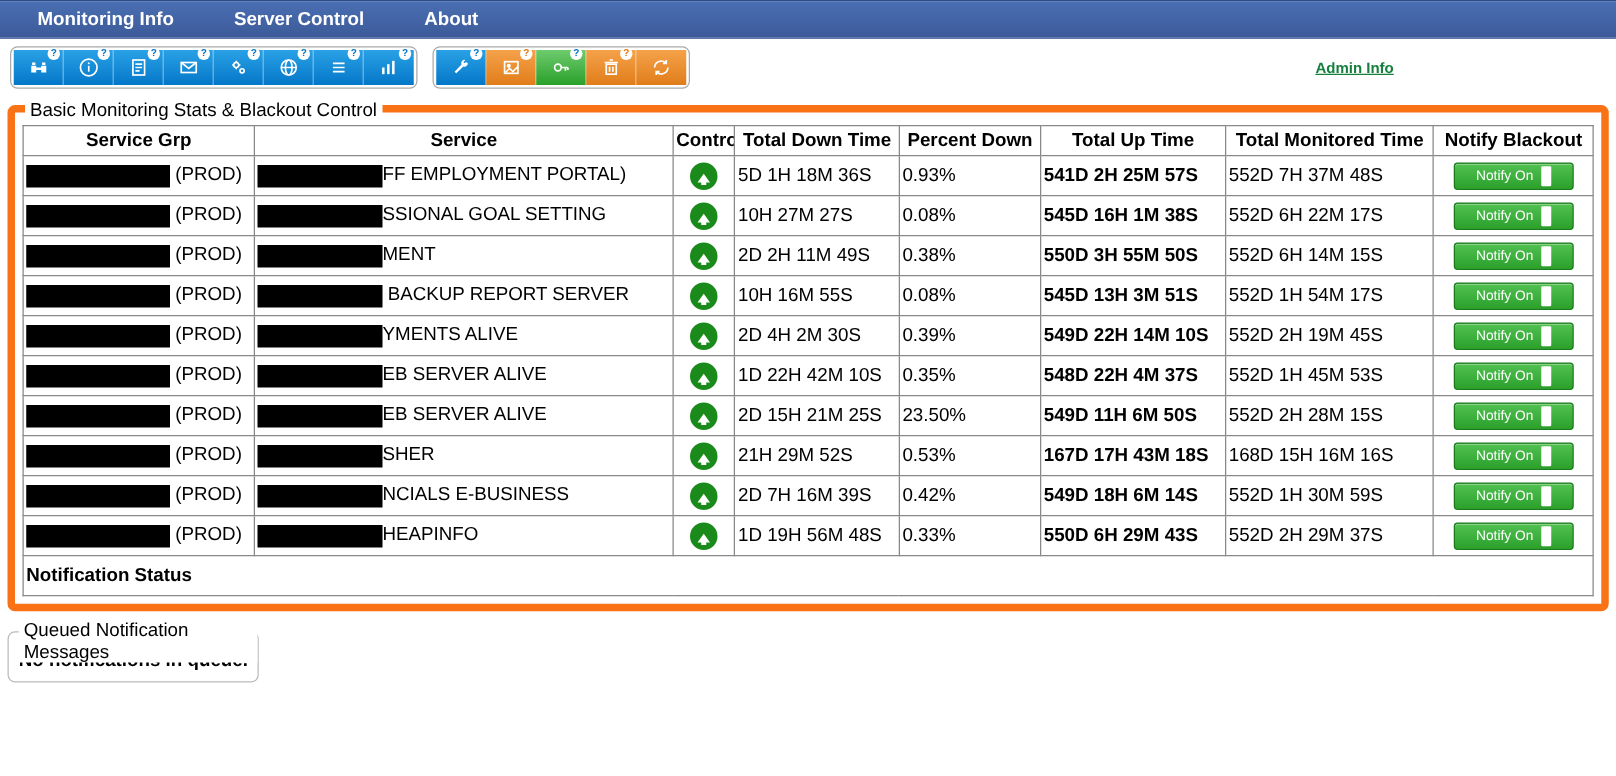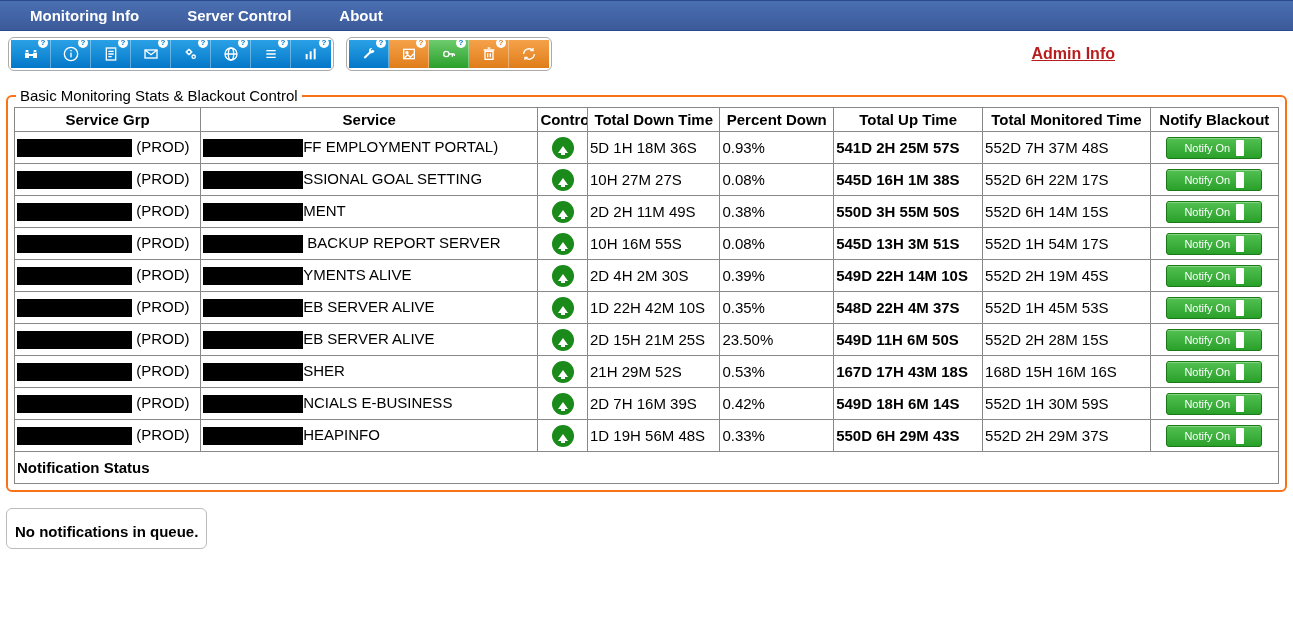--- a/index.html
+++ b/index.html
@@ -63,29 +63,29 @@
   text-align: center;
   font-weight: bold;
 }
 .tb-orange .tb-help-badge { color: #e07d1a; }
 
 .admin-link {
   margin-left: auto;
   margin-right: 170px;
   font-weight: bold;
   text-decoration: underline;
-  color: #b91c1c;
+  color: #15803d;
   cursor: pointer;
-  font-size: 16px;
+  font-size: 12px;
 }
 
 .panel {
-  border: 2px solid #f97316;
+  border: 6px solid #f97316;
   border-radius: 6px;
-  margin: 18px 6px 10px 6px;
+  margin: 7px 6px 10px 6px;
   padding: 10px 6px 6px 6px;
   position: relative;
 }
 .panel-title {
   position: absolute;
   top: -10px;
   left: 8px;
   background: #fff;
   padding: 0 4px;
   font-size: 15px;
@@ -467,17 +467,18 @@
       </tbody>
     <tbody>
       <tr class="notification-status-row">
         <td colspan="8">Notification Status</td>
       </tr>
     </tbody>
   </table>
 </div>
 
 <div class="queue-panel">
+  <span class="panel-title">Queued Notification Messages</span>
   <div class="queue-msg">No notifications in queue.</div>
 </div>
 
 
 
 
 </body></html>

